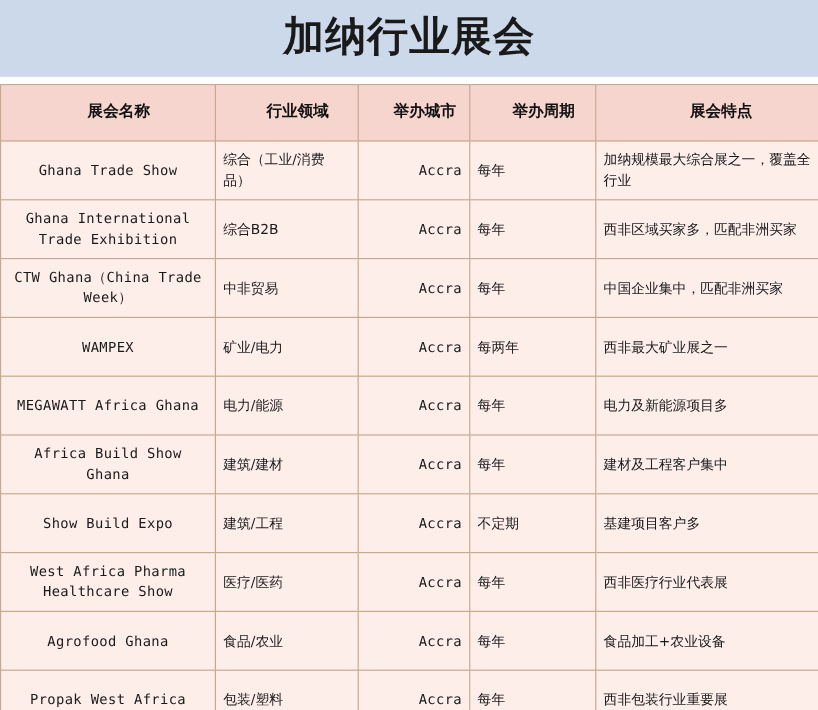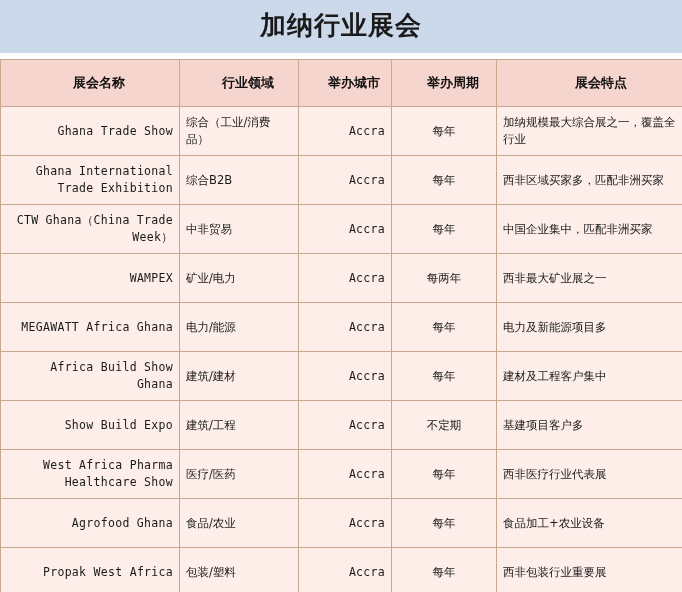--- a/index.html
+++ b/index.html
@@ -21,21 +21,21 @@
     display: flex;
     flex-direction: column;
   }
   .title-bar {
     background: #ccd9ea;
     padding: 8px 0 10px 0;
     text-align: center;
   }
   .title-bar .title {
     font-family: "DejaVu Sans", "Liberation Sans", sans-serif;
-    font-size: 26px;
+    font-size: 34px;
     font-weight: bold;
     color: #1a1a1a;
     letter-spacing: 1px;
   }
   table.grid {
     border-collapse: collapse;
     width: 676px;
     margin: 6px auto 0 auto;
     table-layout: fixed;
   }
@@ -54,24 +54,24 @@
     text-align: center;
     font-size: 13px;
     height: 36px;
     color: #111;
     padding-left: 24px;
   }
   table.grid td {
     background: #fdeeea;
     height: 38px;
   }
-  .c-name   { width: 148px; text-align: right; font-size: 11.5px; }
+  .c-name   { width: 148px; text-align: center; font-size: 11.5px; }
   .c-field  { width: 88px;  text-align: left; margin-top: 41px; }
   .c-city   { width: 62px;  text-align: right; }
-  .c-cycle  { width: 74px;  text-align: center; }
+  .c-cycle  { width: 74px;  }
   .c-feat   { width: 160px; }
   .c-prod   { width: 134px; text-align: left; }
   td.c-name, td.c-city { font-family: "DejaVu Sans Mono", "Liberation Mono", monospace; font-size: 10.5px; letter-spacing: 0.3px;}
   td.c-cycle { font-size: 11.5px; }
 </style>
 </head>
 <body>
 
 <div class="page">
 

